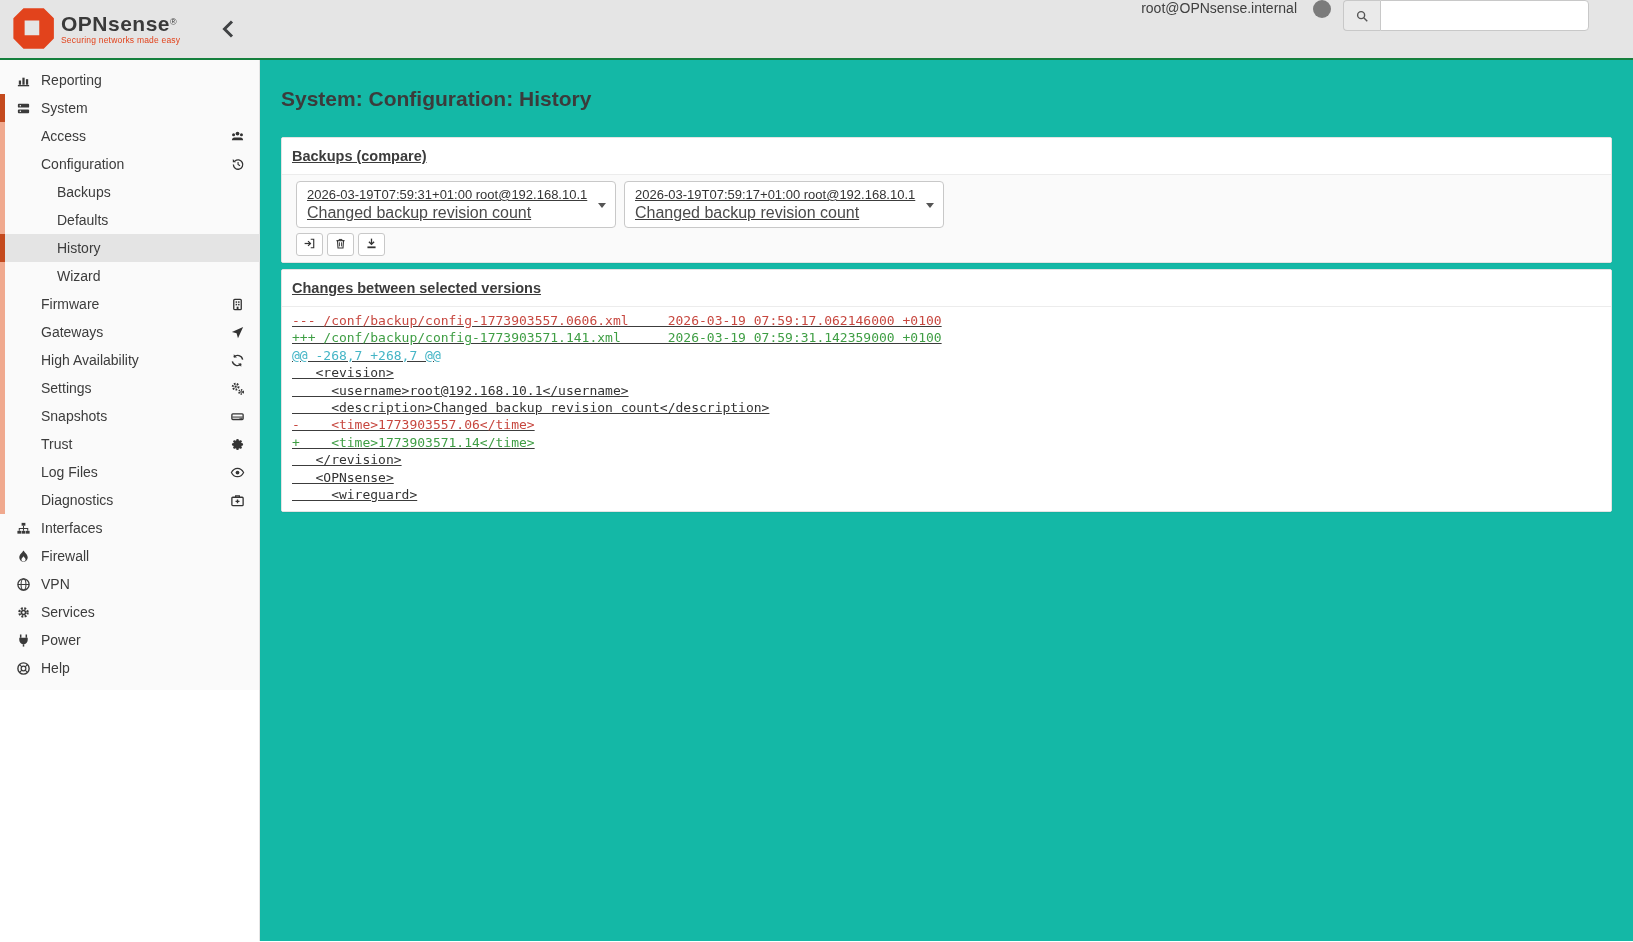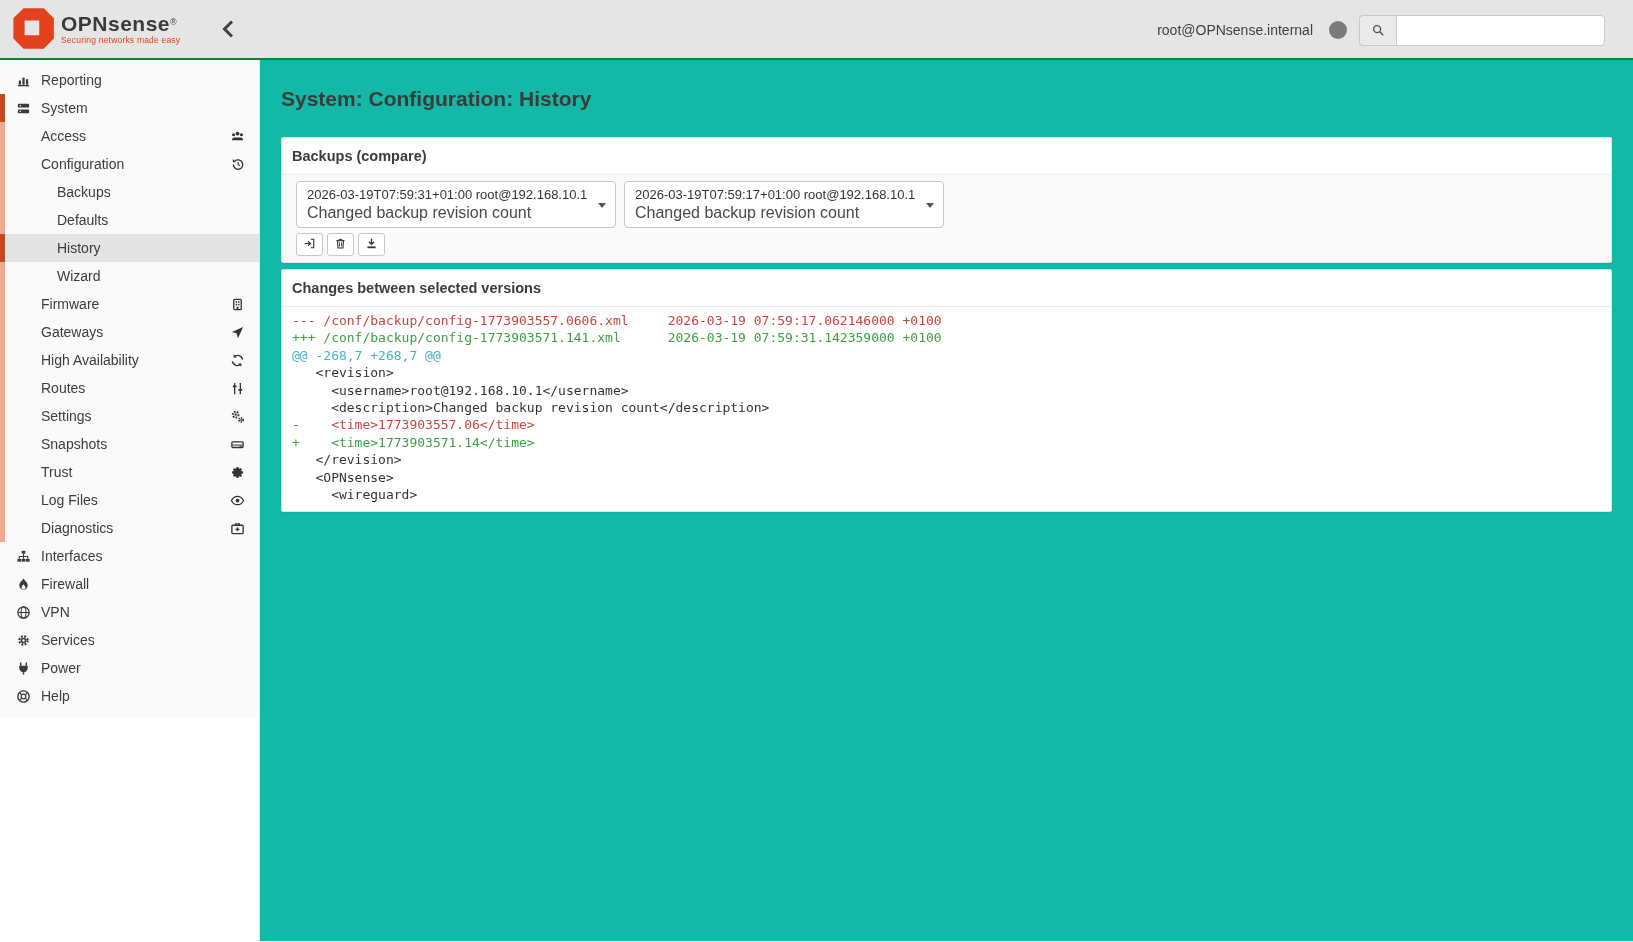--- a/index.html
+++ b/index.html
@@ -9,21 +9,21 @@
   
   .hdr { height:60px; background:#e5e5e5; border-bottom:2px solid #15803d;
          display:flex; align-items:center; position:relative; }
   .brand { display:flex; align-items:center; padding-left:10px; width:215px; }
   .brand-mark { width:45px; height:45px; }
   .brand-text { margin-left:6px; line-height:1; }
   .brand-name { font-size:21px; font-weight:bold; color:#3a3a3a; letter-spacing:.5px; }
   .brand-reg  { font-size:9px; vertical-align:super; color:#3a3a3a; }
   .brand-tag  { font-size:8.5px; color:#e2431c; margin-top:2px; letter-spacing:.2px; }
   .collapse-btn { width:24px; height:24px; color:#404244; cursor:pointer; margin-left:2px; }
-  .hdr-right { position:absolute; right:28px; top:0; height:60px; display:flex; align-items:center; }
+  .hdr-right { position:absolute; right:44px; top:0; height:60px; display:flex; align-items:flex-start; }
   .hdr-user { font-size:14px; color:#404040; margin-right:16px; }
   .hdr-dot { width:18px; height:18px; border-radius:50%; background:#7b7b7b; margin-right:12px; }
   .searchbox { display:flex; height:31px; width:246px; }
   .search-addon { width:37px; background:#eaeaea; border:1px solid #c8c8c8; border-right:none;
                   border-radius:4px 0 0 4px; display:flex; align-items:center; justify-content:center; color:#555; }
   .search-input { flex:1; border:1px solid #c8c8c8; border-radius:0 4px 4px 0; outline:none;
                   font-size:13px; padding:0 8px; color:#333; background:#fff; }
 
   
   .shell { display:flex; height:881px; }
@@ -40,21 +40,21 @@
   .ricon { position:absolute; right:14px; color:#333; display:flex; }
   .ricon svg { width:15px; height:15px; }
   .sec::before { content:""; position:absolute; left:0; top:0; bottom:0; width:5px; background:#f0a98e; }
   .sec-active::before { background:#c44a1e; }
   .selected { background:#e4e4e4; }
 
   .main { flex:1; background:#14b8a6; display:flex; flex-direction:column; }
   .content { flex:1; padding:0 21px; }
   .page-title { font-size:21px; font-weight:600; color:#3b3b3b; padding:27px 0 26px 0; }
 
-  .panel { background:#fff; border:1px solid #e3e3e3; border-radius:2px; box-shadow:0 1px 1px rgba(0,0,0,.04); }
+  .panel { background:#fff; border:1px solid #e3e3e3; border-radius:2px; box-shadow:0 1px 1px rgba(0,0,0,.04);text-decoration:underline; }
   .panel + .panel { margin-top:6px; }
   .panel-heading { padding:10px 10px; font-size:14.5px; font-weight:600; color:#3c3c3c;
                    border-bottom:1px solid #ececec; background:#fff; }
   .panel-body { background:#fafafa; padding:6px 14px 6px 14px; }
 
   .select-row { display:flex; gap:8px; }
   .bk-select { width:320px; height:47px; background:#fff; border:1px solid #c8c8c8; border-radius:4px;
                padding:5px 24px 5px 10px; position:relative; cursor:pointer; }
   .bk-line1 { font-size:13px; color:#333; white-space:nowrap; }
   .bk-line2 { font-size:16px; color:#4a4a4a; margin-top:2px; white-space:nowrap; }
@@ -205,30 +205,20 @@
         <span class="ricon">
             <svg viewBox="0 0 16 16">
               <path d="M13.5 7A5.5 5.5 0 0 0 4.2 4.2" fill="none" stroke="currentColor" stroke-width="1.5"></path>
               <path d="M4 1.4v3.4h3.4z" fill="currentColor"></path>
               <path d="M2.5 9a5.5 5.5 0 0 0 9.3 2.8" fill="none" stroke="currentColor" stroke-width="1.5"></path>
               <path d="M12 14.6v-3.4H8.6z" fill="currentColor"></path>
             </svg>
           </span>
       </div>
 
-      <div class="nav-item lvl1 sec">
-        <span class="nlabel">Routes</span>
-        <span class="ricon">
-            <svg viewBox="0 0 16 16">
-              <path d="M5 2v12M11 2v12" stroke="currentColor" stroke-width="1.4"></path>
-              <rect x="3" y="4.8" width="4" height="1.8" fill="currentColor"></rect>
-              <rect x="9" y="8.6" width="4" height="1.8" fill="currentColor"></rect>
-            </svg>
-          </span>
-      </div>
 
       <div class="nav-item lvl1 sec">
         <span class="nlabel">Settings</span>
         <span class="ricon">
             <svg viewBox="0 0 16 16">
               <circle cx="6" cy="6" r="3" fill="none" stroke="currentColor" stroke-width="2.2" stroke-dasharray="1.7 1.3"></circle>
               <circle cx="6" cy="6" r="1.2" fill="currentColor"></circle>
               <circle cx="11.8" cy="11.6" r="2.2" fill="none" stroke="currentColor" stroke-width="1.9" stroke-dasharray="1.3 1"></circle>
               <circle cx="11.8" cy="11.6" r="0.9" fill="currentColor"></circle>
             </svg>

